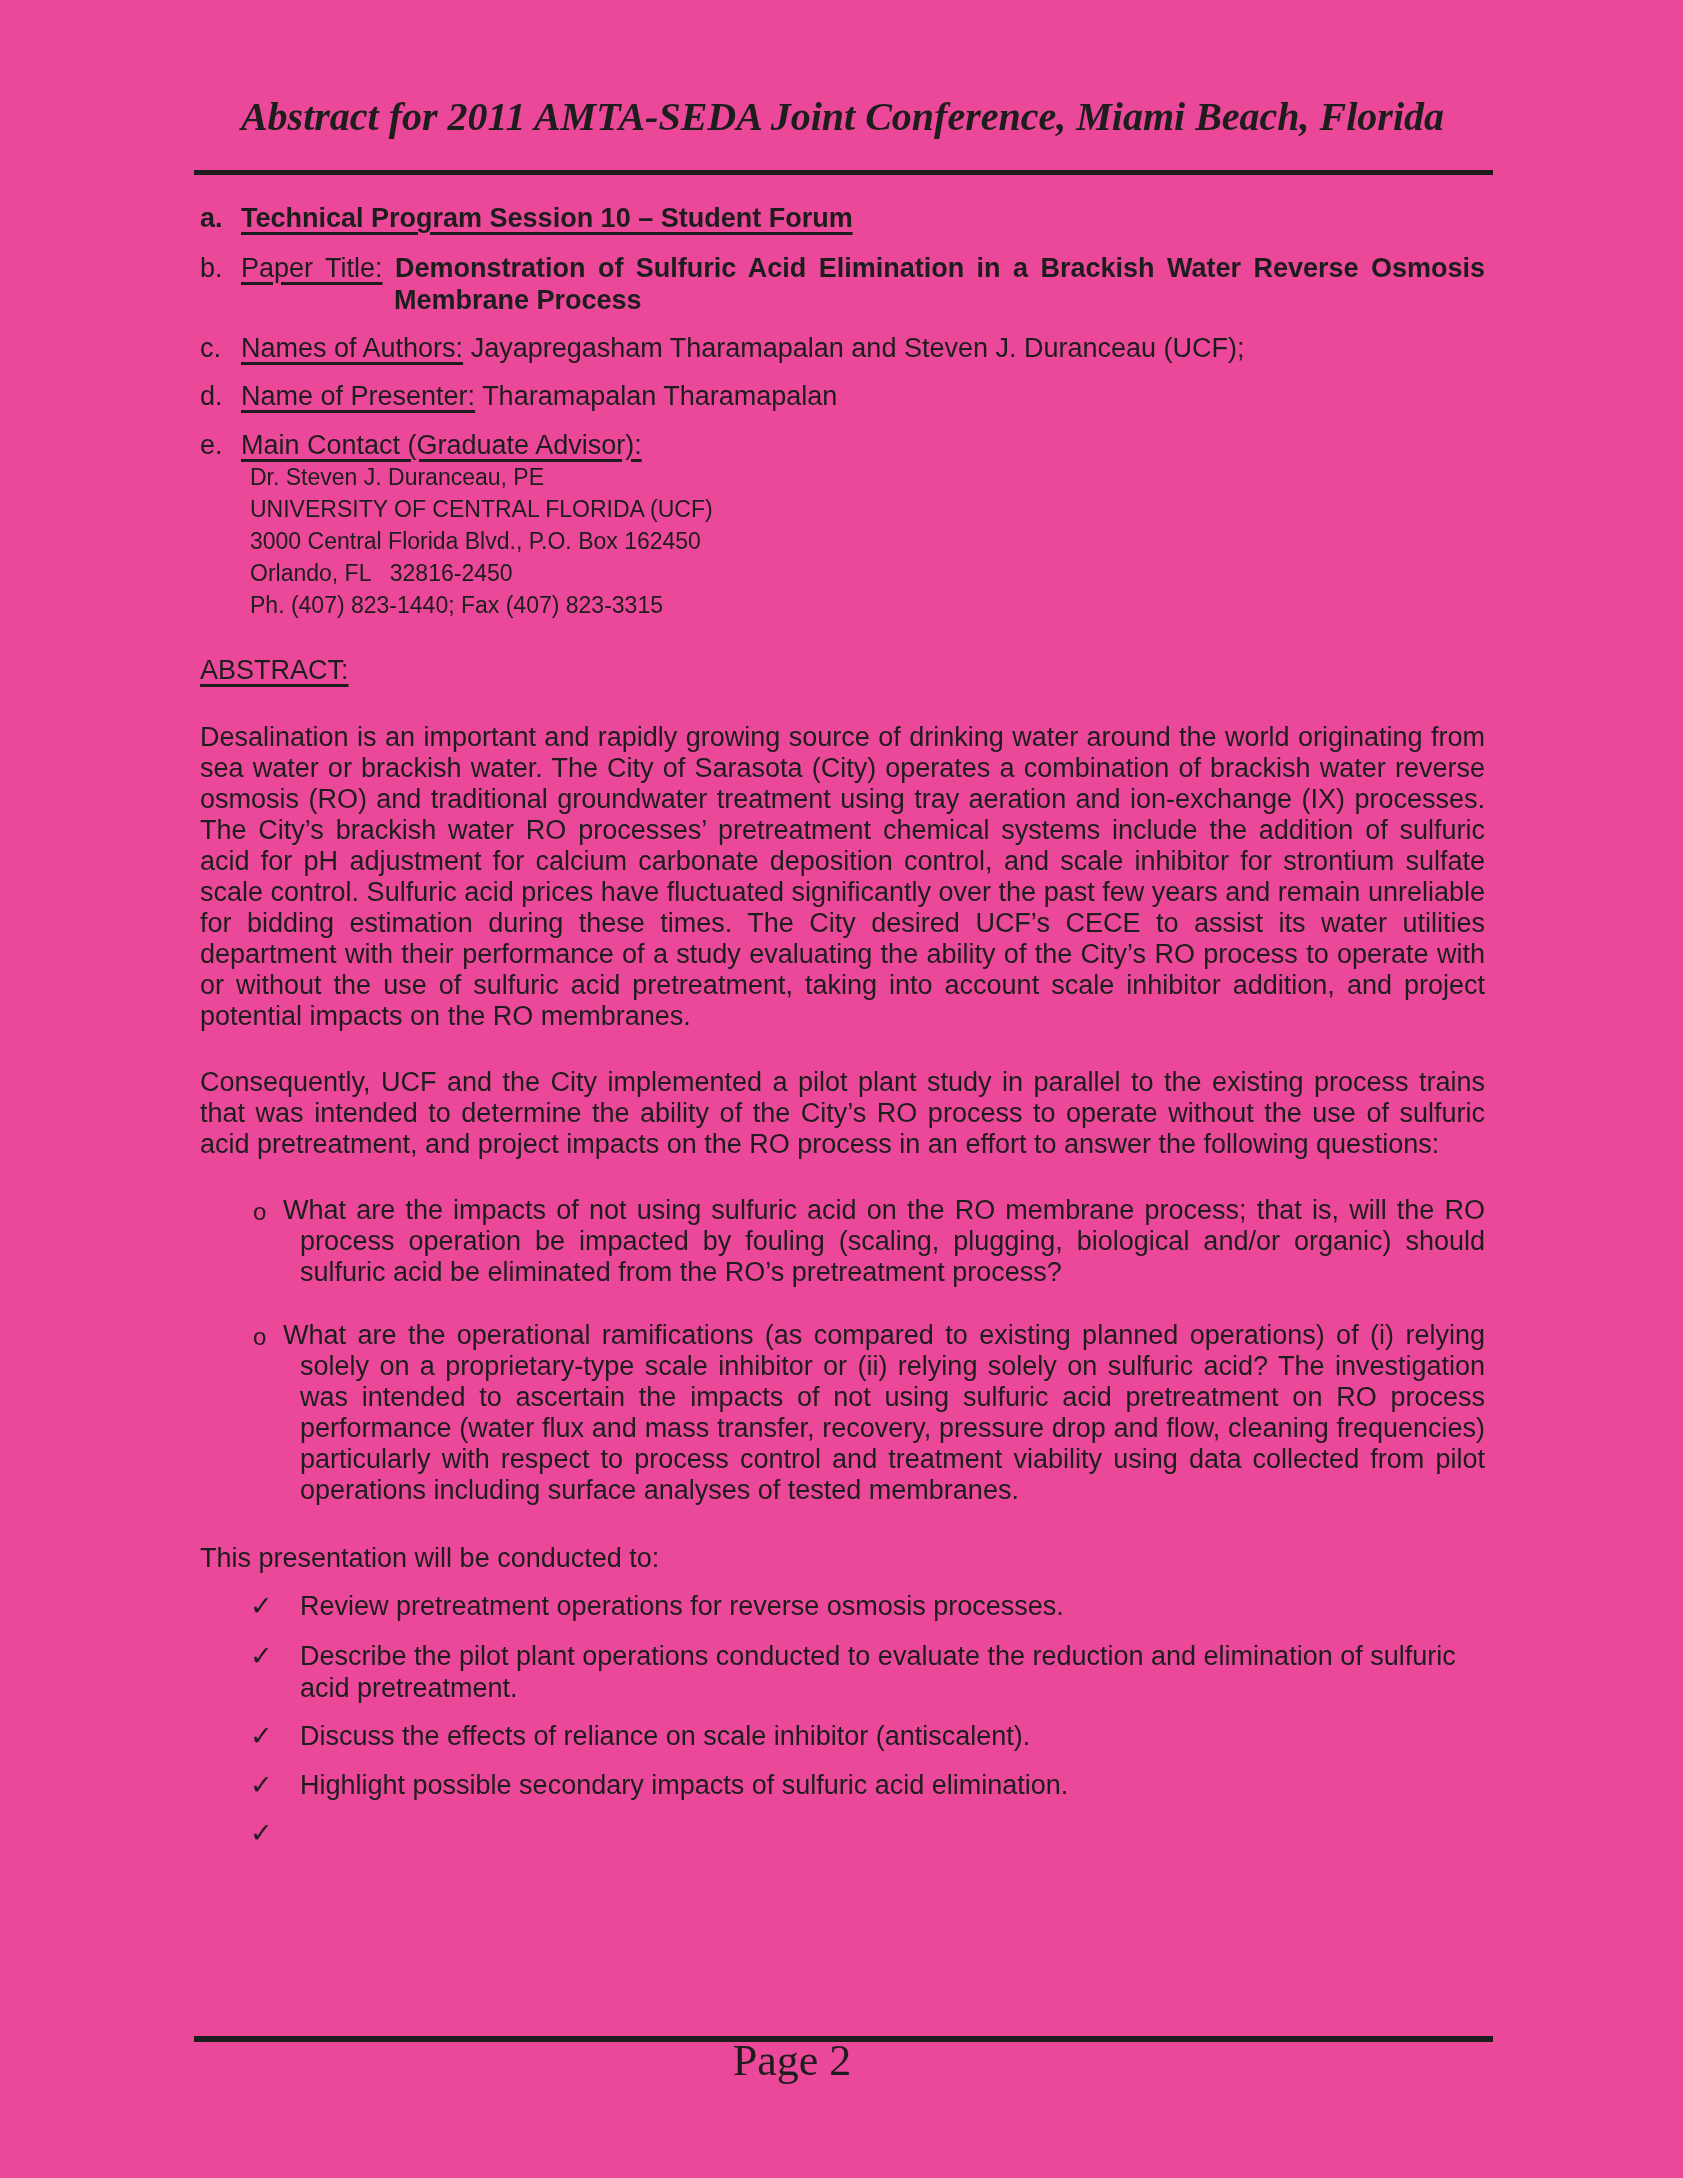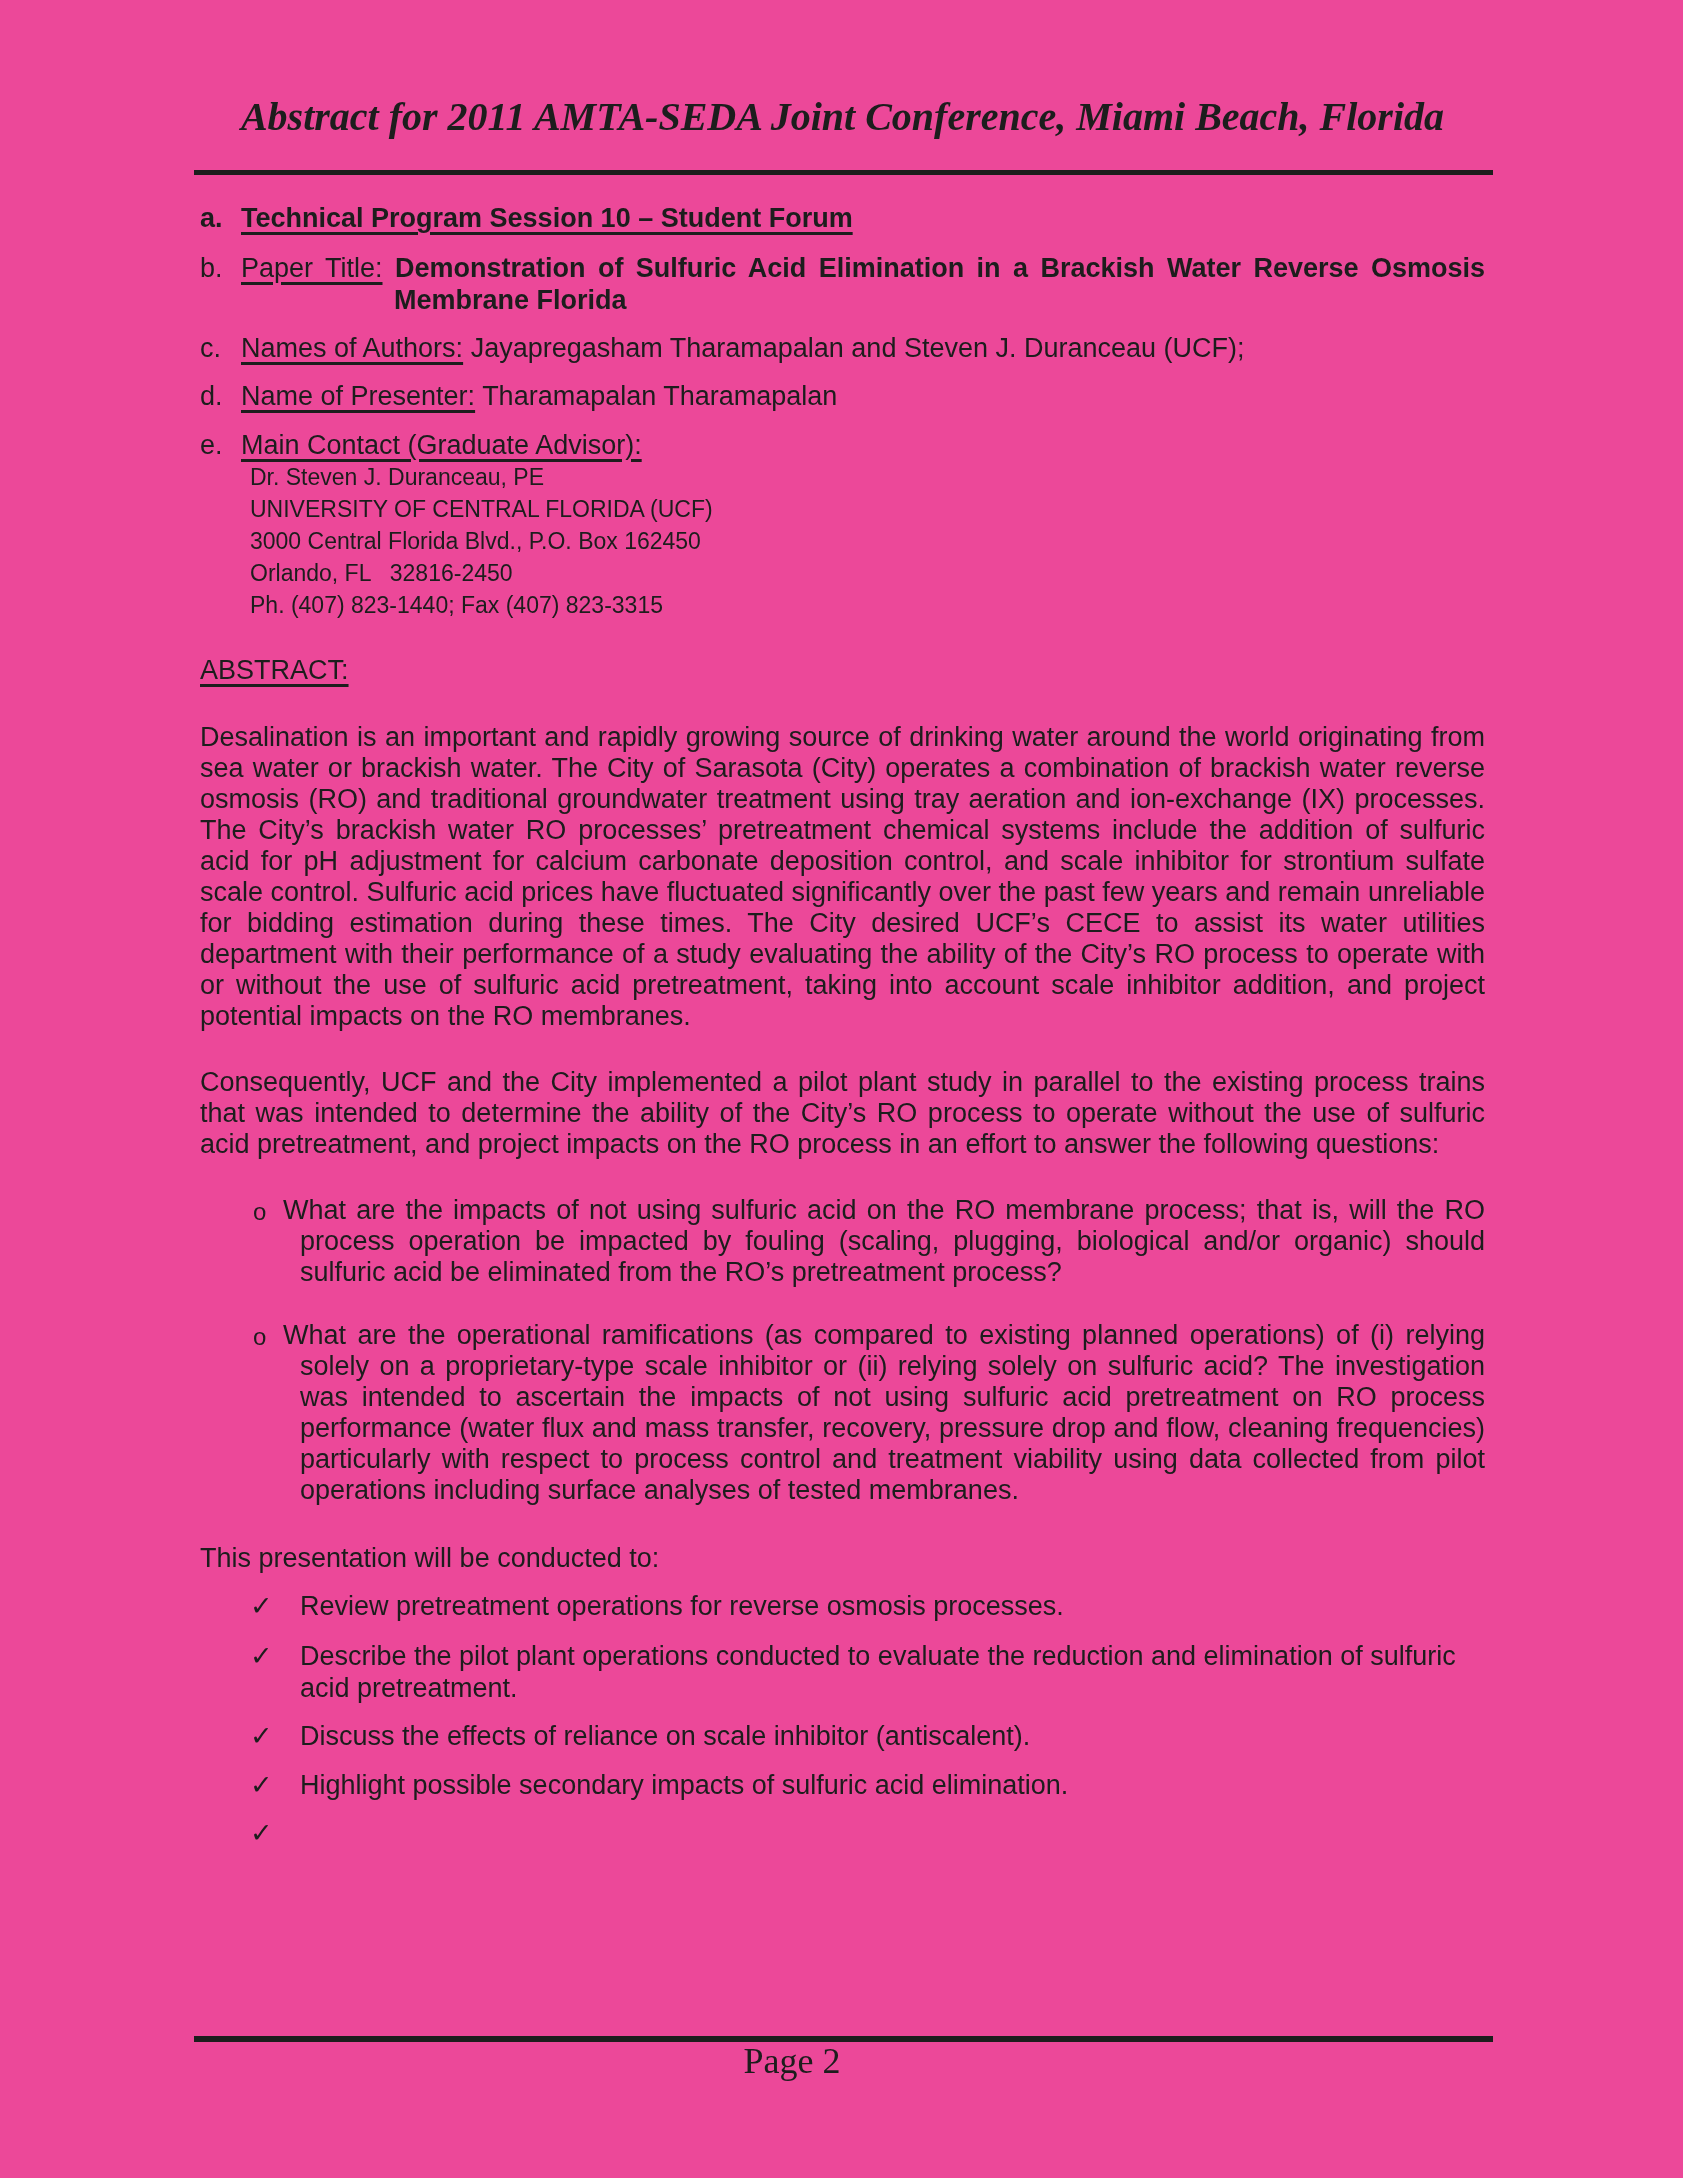--- a/index.html
+++ b/index.html
@@ -123,21 +123,21 @@
   .chk-4 { margin-top: 17px; }
   .chk-5 { margin-top: 16px; }
 
   .page-number {
     position: absolute;
     top: 2041px;
     left: 0;
     width: 1584px;
     text-align: center;
     font-family: "Liberation Serif", serif;
-    font-size: 36px;
+    font-size: 44px;
     line-height: 40px;
   }
 </style>
 </head>
 <body>
 
 <div class="page">
 
   <div class="hrule top"></div>
   <div class="hrule bottom"></div>
@@ -150,21 +150,21 @@
       <span class="letter">a.</span>
       <div class="item-content">
         <span class="u">Technical Program Session 10 – Student Forum</span>
       </div>
     </div>
 
     <div class="item item-b">
       <span class="letter">b.</span>
       <div class="item-content">
         <div class="b-line1"><span class="u">Paper Title:</span> <span class="bold">Demonstration of Sulfuric Acid Elimination in a Brackish Water Reverse Osmosis</span></div>
-        <div class="b-line2">Membrane Florida</div>
+        <div class="b-line2">Membrane Process</div>
       </div>
     </div>
 
     <div class="item item-c">
       <span class="letter">c.</span>
       <div class="item-content">
         <div class="c-line1"><span class="u">Names of Authors:</span> <span>Jayapregasham Tharamapalan and Steven J. Duranceau (UCF);</span></div>
       </div>
     </div>
 

